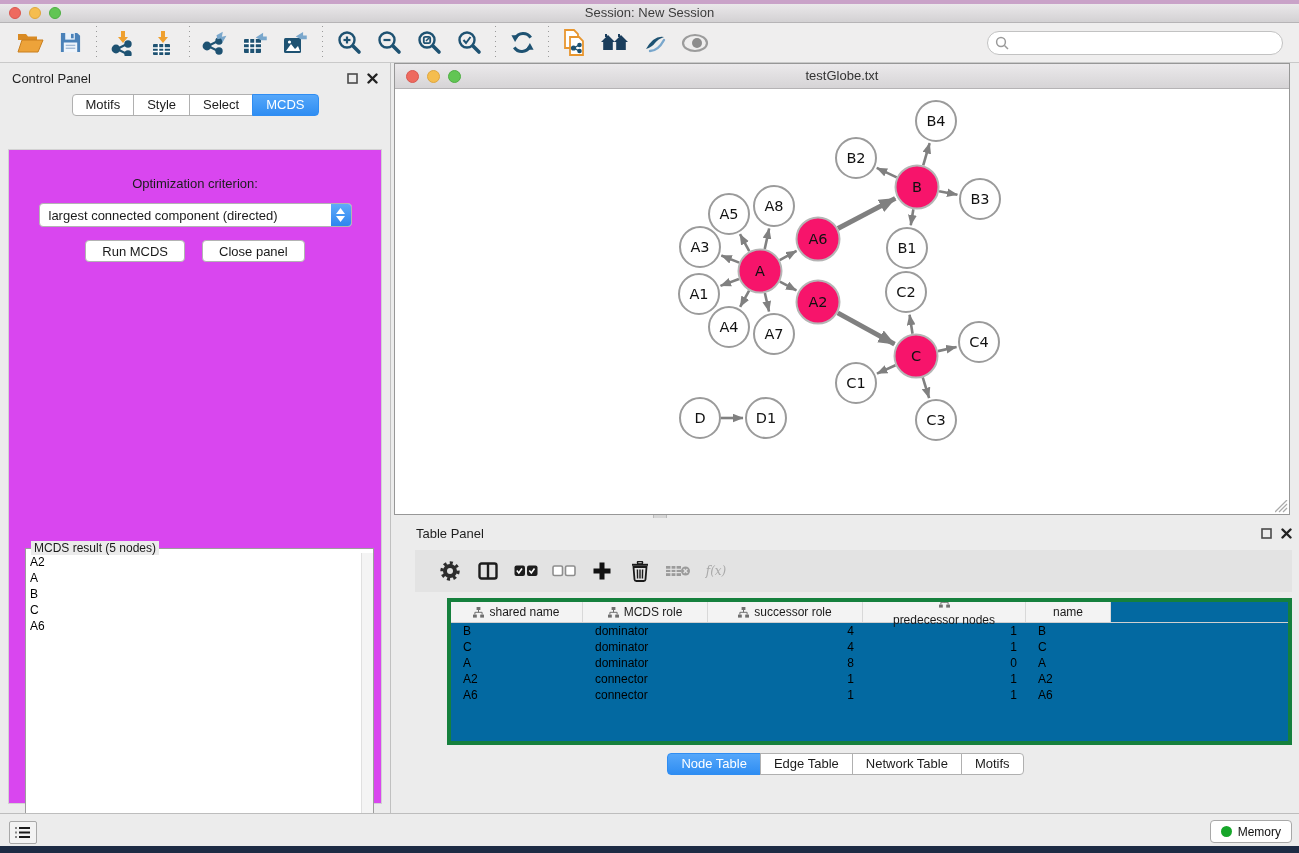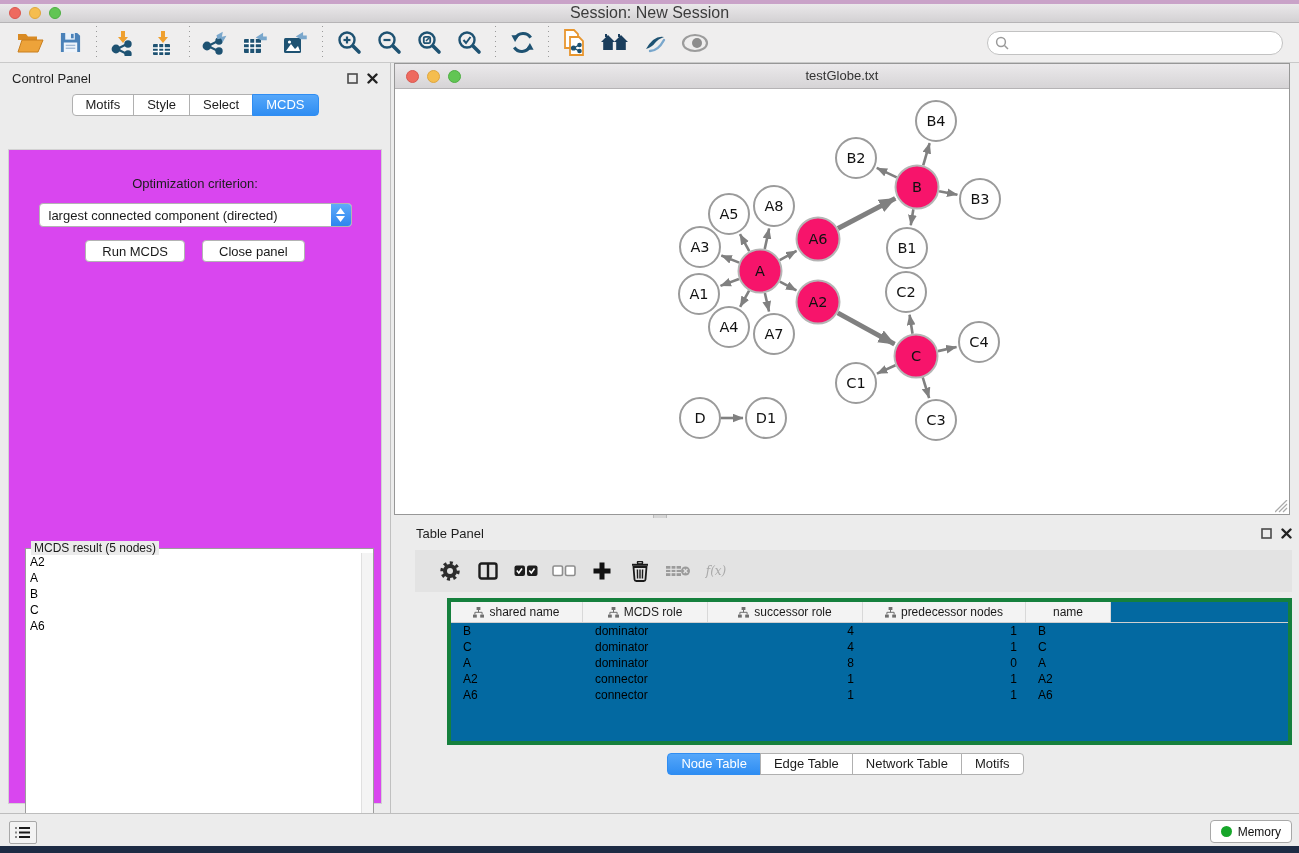--- a/index.html
+++ b/index.html
@@ -9,21 +9,21 @@
 
   
   .desktop-strip { position:absolute; left:0; top:0; width:100%; height:4px; background:#c9a2c8; }
   .titlebar { position:absolute; left:0; top:4px; width:100%; height:19px;
     background:linear-gradient(#eae8ea,#d3d1d3); border-bottom:1px solid #b6b4b6; }
   .lights { position:absolute; left:9px; top:3px; display:flex; gap:8px; }
   .light { width:12px; height:12px; border-radius:50%; }
   .light.red{ background:#ee6a5f; border:1px solid #d95750;}
   .light.yellow{ background:#f5bd4f; border:1px solid #dfa63d;}
   .light.green{ background:#62c554; border:1px solid #4eae43;}
-  .win-title { text-align:center; font-size:16px; color:#3c3c3c; line-height:18px; }
+  .win-title { text-align:center; font-size:13px; color:#3c3c3c; line-height:18px; }
 
   
   .toolbar { position:absolute; left:0; top:23px; width:100%; height:40px; background:#efeeee;
     border-bottom:1px solid #c9c9c9; display:flex; align-items:center; padding:0 10px; }
   .tbtn { width:40px; height:34px; display:flex; align-items:center; justify-content:center; flex:none; }
   .tsep { width:1px; height:34px; margin:0 6px; background-image:linear-gradient(#9a9a9a 30%, transparent 0);
     background-size:1px 5px; flex:none; }
   .searchbox { margin-left:auto; margin-right:6px; position:relative; width:296px; height:24px; }
   .searchbox input { width:100%; height:100%; border:1px solid #c2c2c2; border-radius:12px; background:#fff;
     padding:0 10px 0 27px; font-size:13px; outline:none; }
@@ -579,21 +579,21 @@
                 <g fill="#6f6f6f">
                   <rect x="3.6" y="0" width="3.8" height="3"></rect>
                   <rect x="0" y="7.6" width="3.8" height="3"></rect>
                   <rect x="7.2" y="7.6" width="3.8" height="3"></rect>
                 </g>
                 <path d="M5.5,3 v2.3 M1.9,7.6 V5.3 h7.2 v2.3" fill="none" stroke="#6f6f6f" stroke-width="1"></path>
               </svg>
             </span>
             <span>successor role</span>
           </div>
-          <div class="th" style="width: 163px;">
+          <div class="th" style="width: 163px; flex-direction: column;">
             <span class="col-icon">
               <svg width="11" height="11" viewBox="0 0 11 11">
                 <g fill="#6f6f6f">
                   <rect x="3.6" y="0" width="3.8" height="3"></rect>
                   <rect x="0" y="7.6" width="3.8" height="3"></rect>
                   <rect x="7.2" y="7.6" width="3.8" height="3"></rect>
                 </g>
                 <path d="M5.5,3 v2.3 M1.9,7.6 V5.3 h7.2 v2.3" fill="none" stroke="#6f6f6f" stroke-width="1"></path>
               </svg>
             </span>

